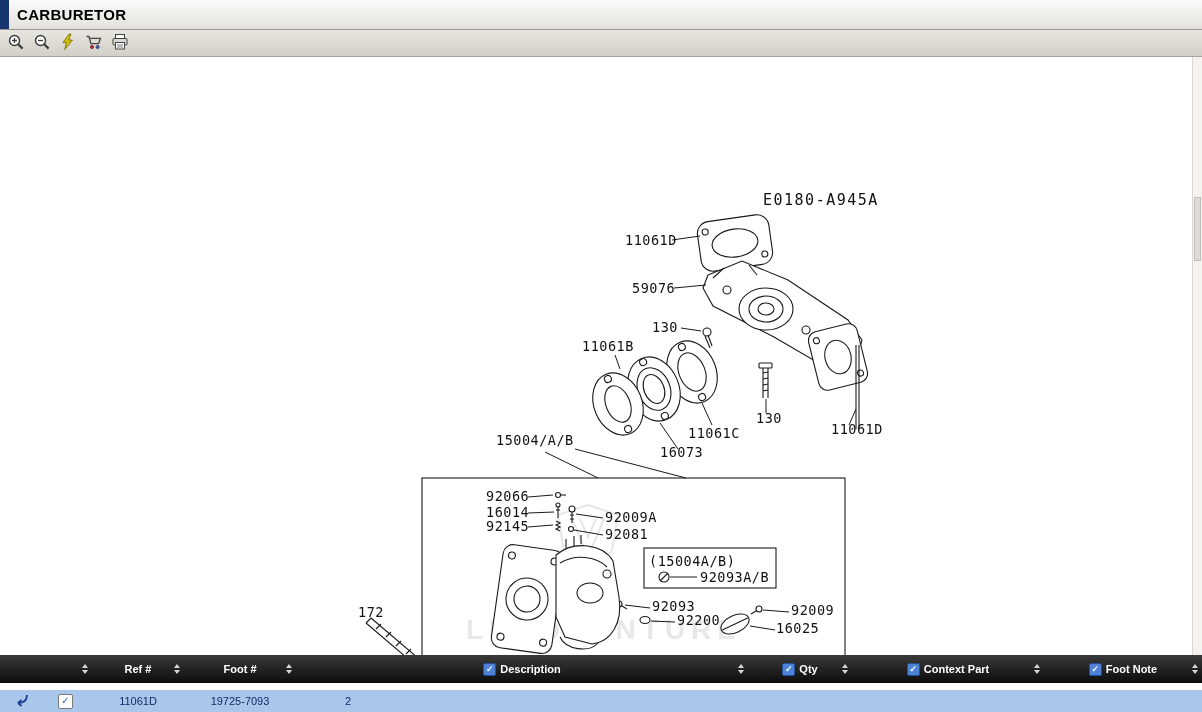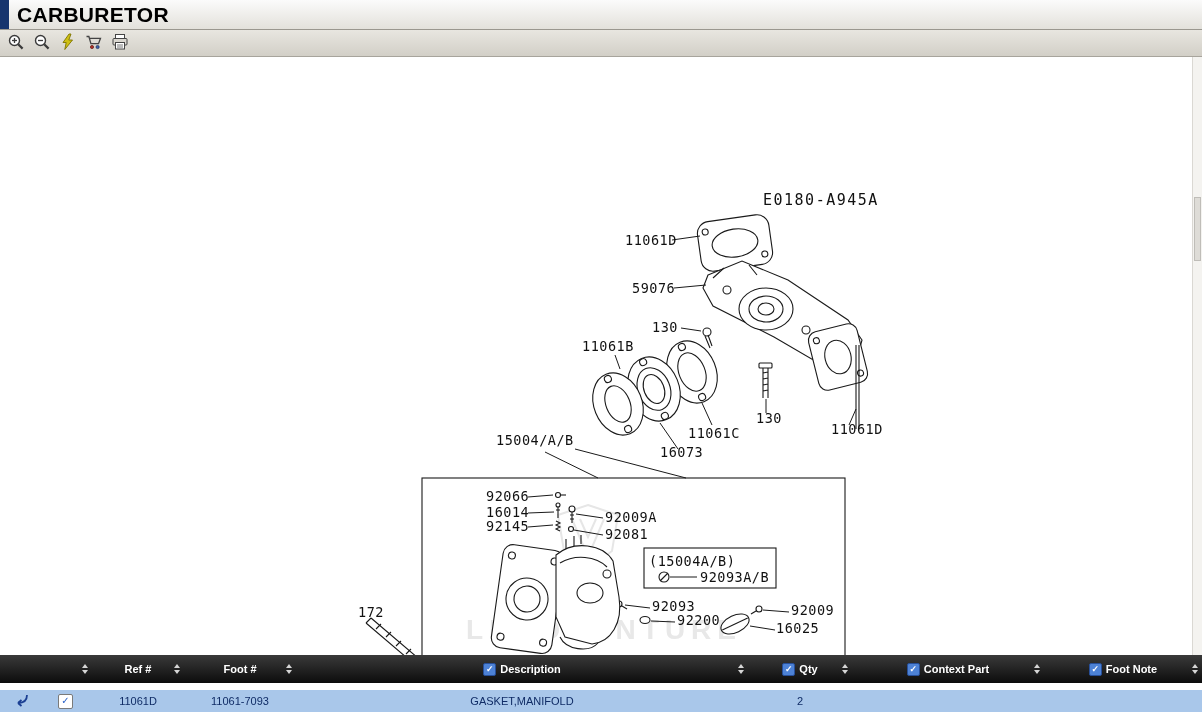--- a/index.html
+++ b/index.html
@@ -3,21 +3,21 @@
 <meta charset="utf-8">
 <style>
   html,body{margin:0;padding:0;background:#888;}
   .app{position:relative;width:1202px;height:712px;background:#fff;overflow:hidden;
        font-family:"Liberation Sans",sans-serif;}
   
   .titlebar{height:30px;display:flex;align-items:center;
             background:linear-gradient(#fbfbfb,#e3e1db);
             border-bottom:1px solid #9a978f;box-sizing:border-box;}
   .navy-strip{width:9px;height:100%;background:#17356e;}
-  .title-text{margin-left:8px;font-weight:bold;font-size:21px;color:#000;letter-spacing:.3px;}
+  .title-text{margin-left:8px;font-weight:bold;font-size:15px;color:#000;letter-spacing:.3px;}
   
   .toolbar{height:27px;display:flex;align-items:center;gap:4px;padding-left:5px;
            background:linear-gradient(#e8e6e0,#d2cfc7);
            border-bottom:1px solid #a7a49c;box-sizing:border-box;}
   .tbtn{width:22px;height:22px;display:flex;align-items:center;justify-content:center;
         border:1px solid transparent;background:transparent;padding:0;cursor:pointer;}
   
   .canvas{position:relative;height:598px;background:#fff;}
   .canvas svg{display:block;}
   .plabel{font-family:"DejaVu Sans Mono",monospace;font-size:13.5px;fill:#111;letter-spacing:.5px;cursor:pointer;}
@@ -365,21 +365,20 @@
     <div class="row selected">
       <div class="rcell col-icon cell-icons">
         <span>
           <svg width="16" height="14" viewBox="0 0 16 14">
             <path d="M13,2 C13,8 9,10 4,10 M4,10 L7.5,7 M4,10 L7.5,13" stroke="#1b3f93" stroke-width="1.8" fill="none"></path>
           </svg>
         </span>
         <span class="sel-icon">✓</span>
       </div>
       <div class="rcell col-ref">11061D</div>
-      <div class="rcell col-part">11061-7093</div>
-      <div class="rcell col-desc">GASKET,MANIFOLD</div>
+      <div class="rcell col-part">19725-7093</div>
       <div class="rcell col-qty">2</div>
       <div class="rcell col-ctx"></div>
       <div class="rcell col-foot"></div>
     </div>
   </div>
 
 </div>
 
 </body></html>

